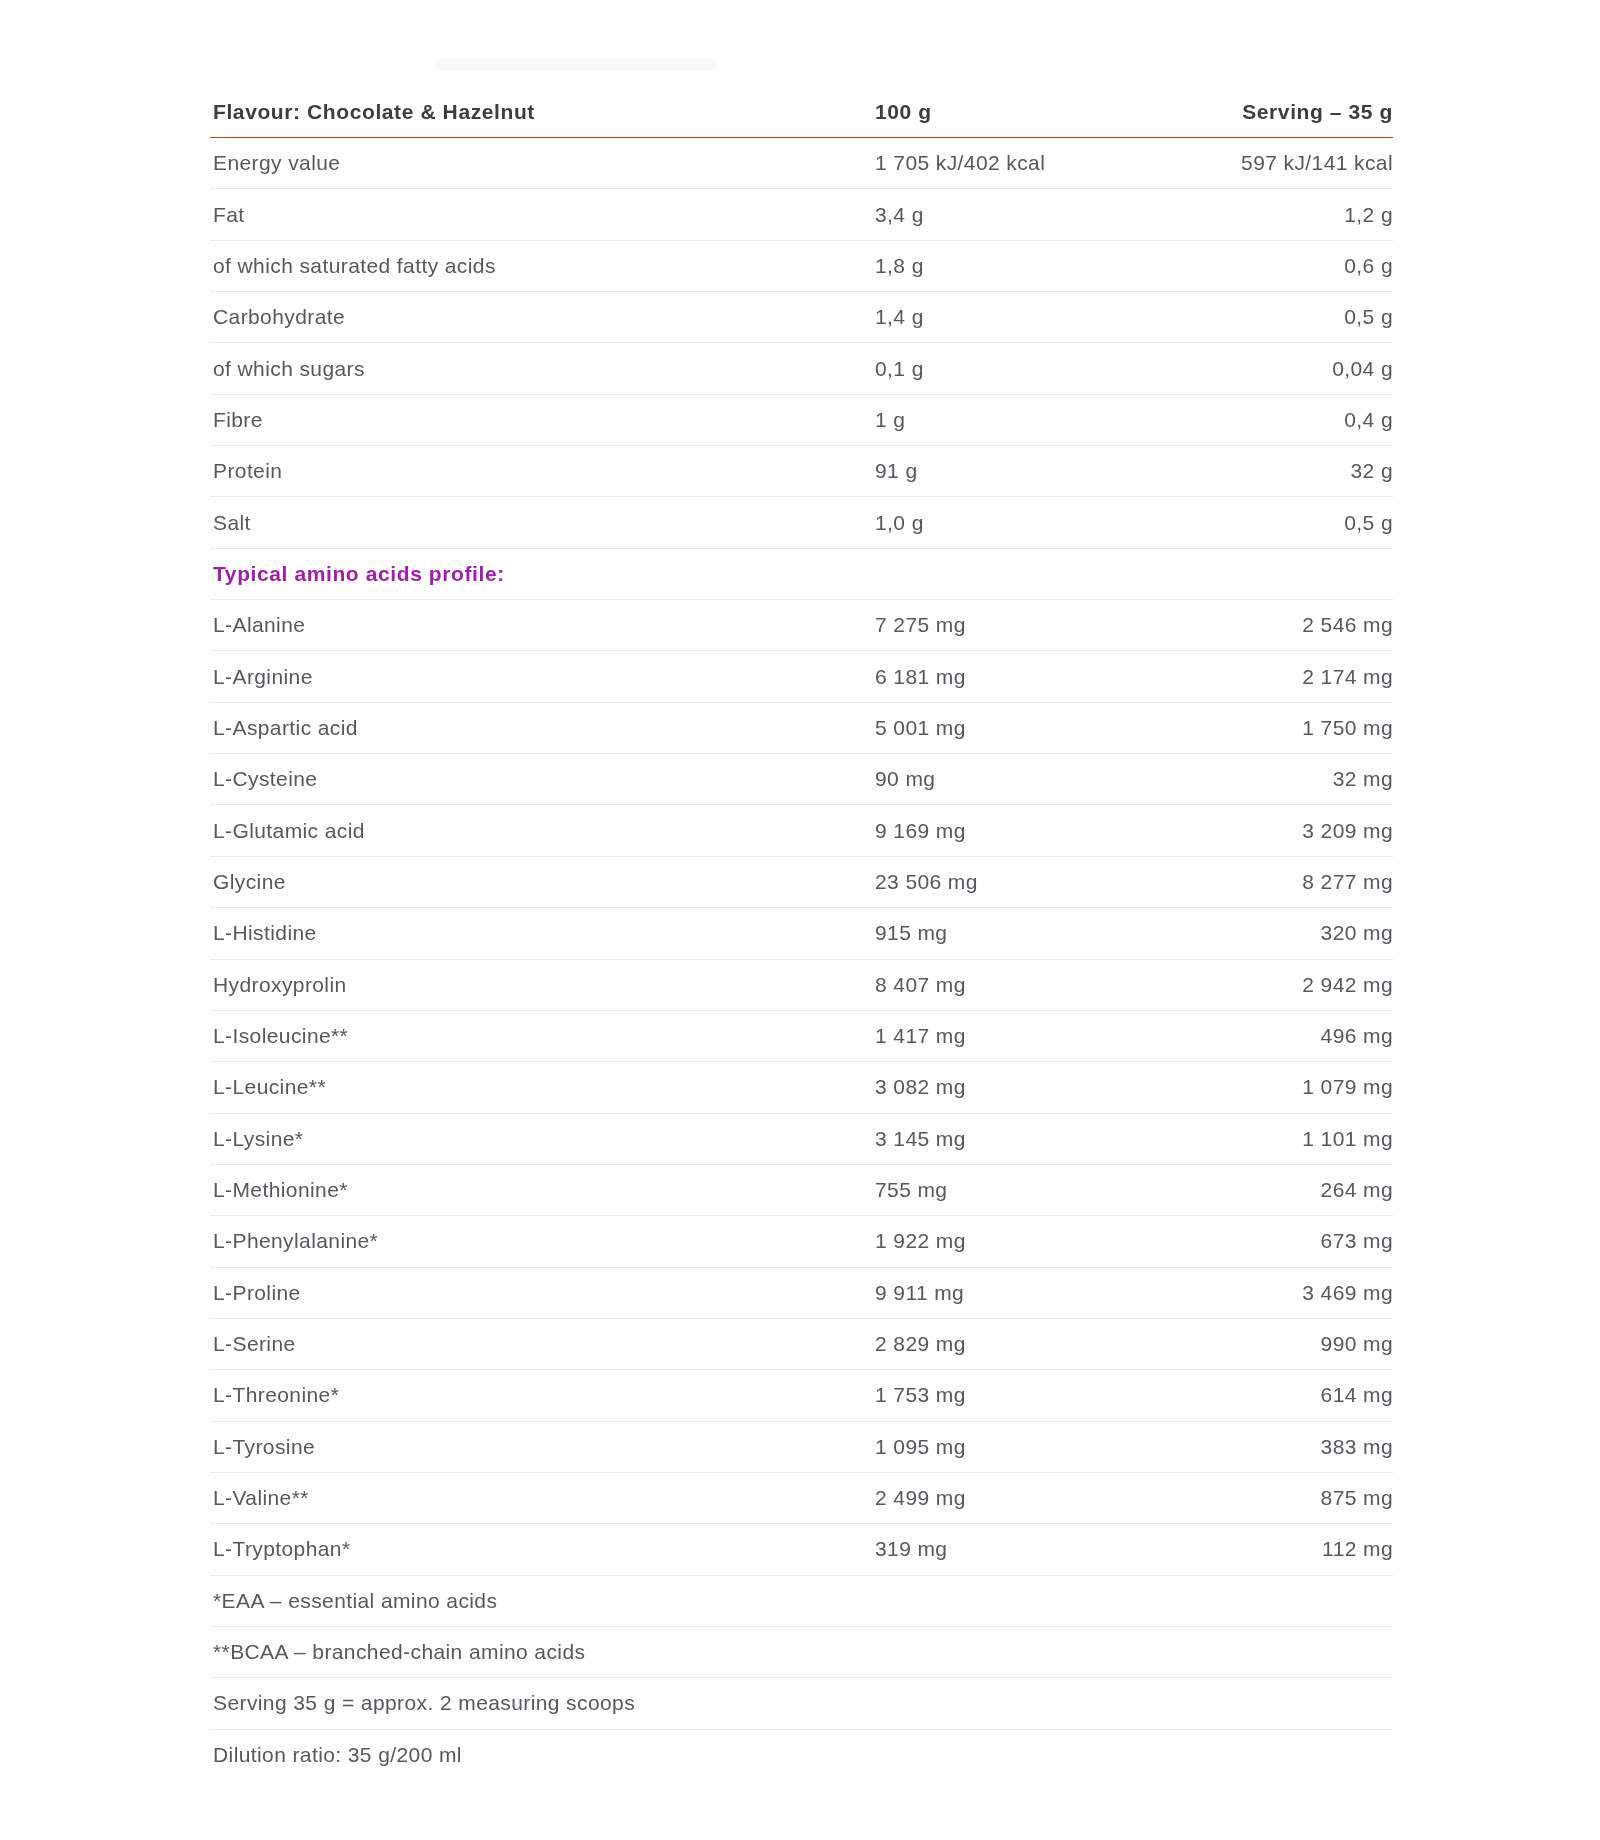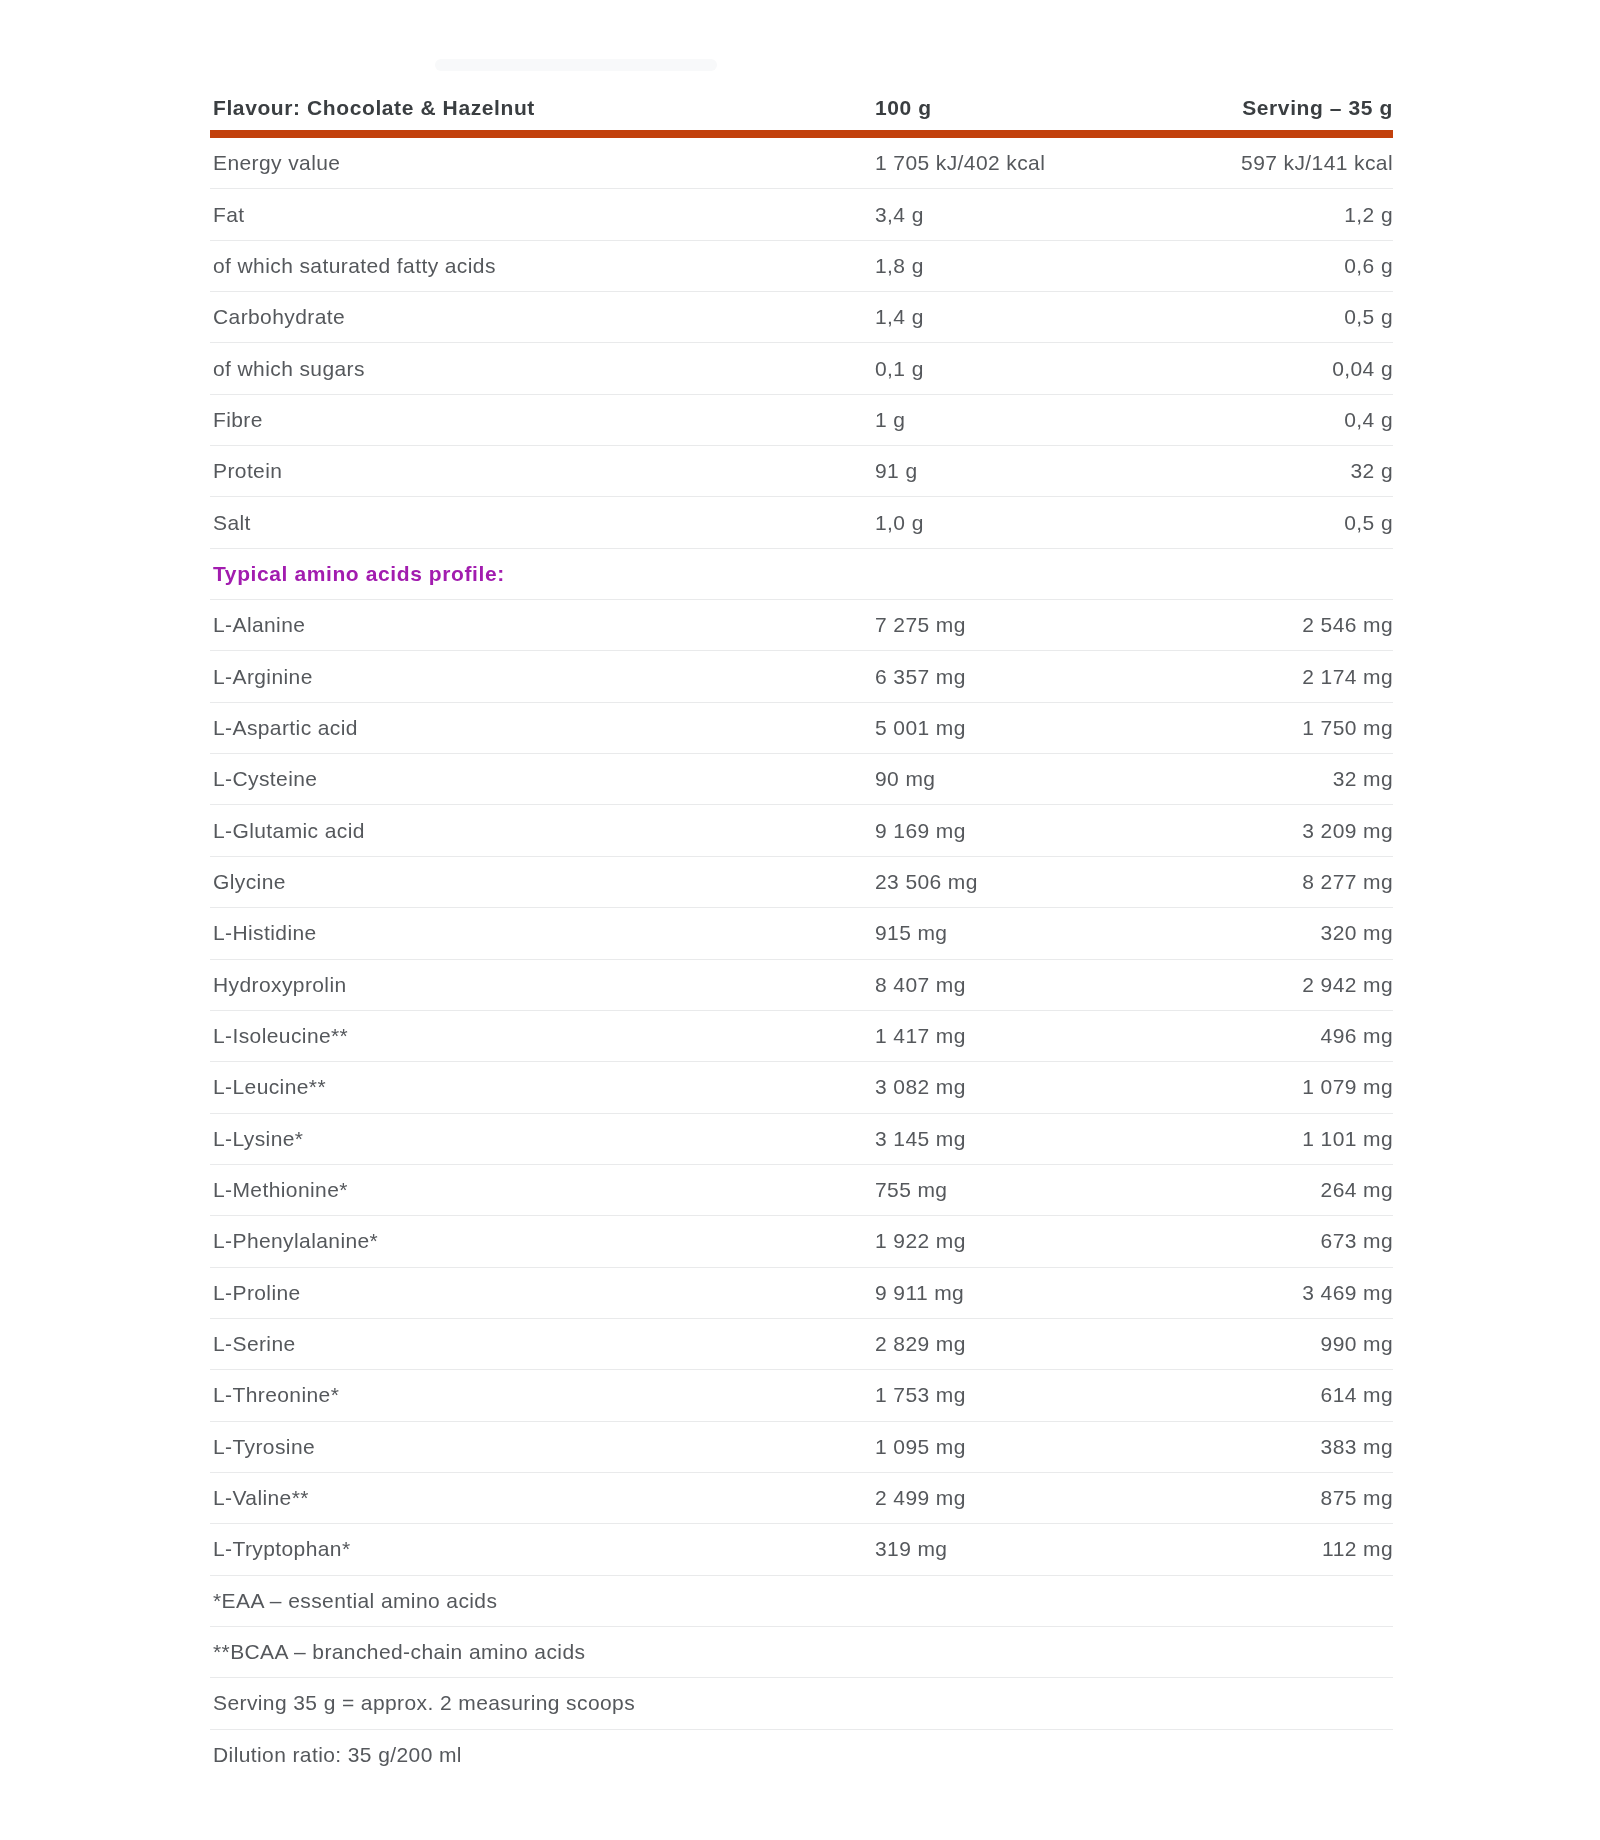--- a/index.html
+++ b/index.html
@@ -31,21 +31,21 @@
     align-items:center;
     height:51.35px;
     box-sizing:border-box;
     border-bottom:1px solid #e9eaeb;
     font-size:21px;
     color:#55585c;
     letter-spacing:0.4px;
   }
   .row.header{
     height:52px;
-    border-bottom:8px solid #c2410c;
+    border-bottom:1px solid #c2410c;
     font-weight:700;
     color:#3a3e41;
     letter-spacing:0.6px;
   }
   .row.section .col1{
     font-weight:700;
     color:#a21caf;
     letter-spacing:0.6px;
   }
   .row.last{border-bottom:none;}
@@ -127,21 +127,21 @@
           <div class="col2"></div>
           <div class="col3"></div>
         </div>
         <div class="row">
           <div class="col1">L-Alanine</div>
           <div class="col2">7 275 mg</div>
           <div class="col3">2 546 mg</div>
         </div>
         <div class="row">
           <div class="col1">L-Arginine</div>
-          <div class="col2">6 357 mg</div>
+          <div class="col2">6 181 mg</div>
           <div class="col3">2 174 mg</div>
         </div>
         <div class="row">
           <div class="col1">L-Aspartic acid</div>
           <div class="col2">5 001 mg</div>
           <div class="col3">1 750 mg</div>
         </div>
         <div class="row">
           <div class="col1">L-Cysteine</div>
           <div class="col2">90 mg</div>

